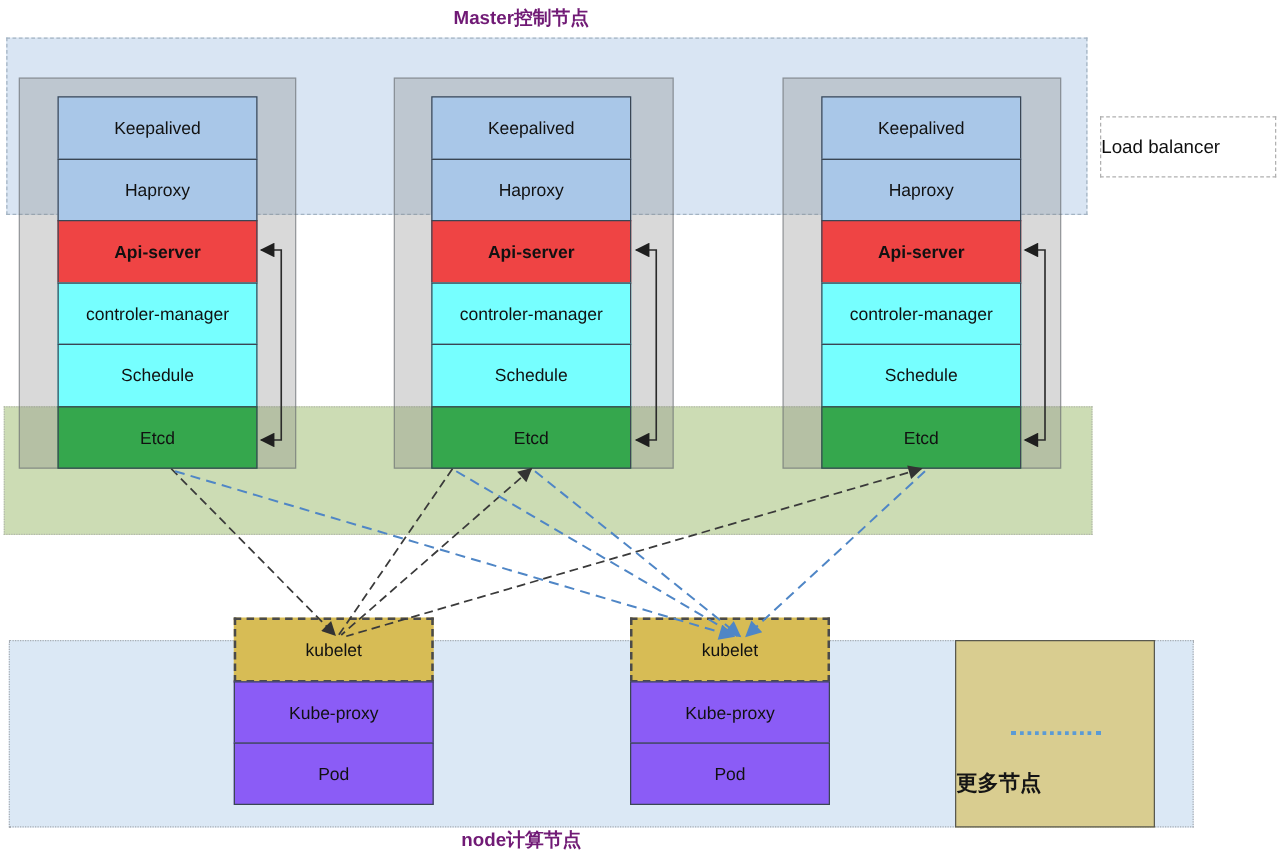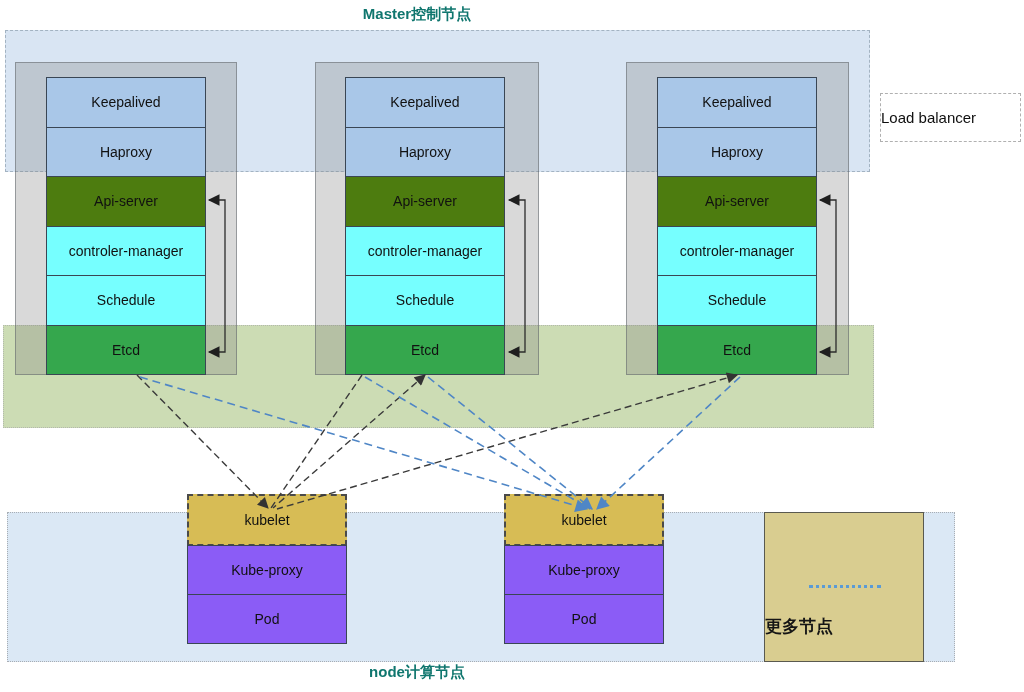--- a/index.html
+++ b/index.html
@@ -15,35 +15,35 @@
 
   .stack{position:absolute;display:flex;flex-direction:column;box-sizing:border-box;}
   .master-stack{top:77px;width:160px;height:298px;}
   .worker-stack{top:494px;width:160px;height:150px;}
   .stack .row{flex:1;display:flex;align-items:center;justify-content:center;
               box-sizing:border-box;border:1px solid #3a4654;margin-top:-1px;
               font-size:14px;color:#111;}
   .stack .row:first-child{margin-top:0;}
 
   .comp-keepalived,.comp-haproxy{background:#a9c7e8;color:#5d6b79;}
-  .comp-api{background:#4d7c0f;color:#06101c;}
+  .comp-api{background:#ef4444;color:#06101c;font-weight:bold;}
   .comp-cm,.comp-sched{background:#76ffff;color:#0c1012;}
   .comp-etcd{background:#35a74d;color:#3b5242;}
 
   .comp-kubelet{background:#d7bc55;color:#4d565e;border:2px dashed #4a4a4a !important;}
   .comp-kproxy,.comp-pod{background:#8b5cf6;color:#4d565e;border:1px solid #3f3f3f;}
 
   .more-nodes{position:absolute;left:764px;top:512px;width:160px;height:150px;
               background:#d9cd90;border:1px solid #59594f;box-sizing:border-box;}
   .more-dots{position:absolute;left:44px;top:72px;width:72px;height:0;
              border-top:3px dotted #5b9bd5;}
   .more-label{position:absolute;left:0;top:102px;width:100%;
               font-size:17px;font-weight:600;color:#151515;}
 
-  .title{position:absolute;text-align:center;font-size:15px;color:#0f766e;font-weight:600;}
+  .title{position:absolute;text-align:center;font-size:15px;color:#701a75;font-weight:600;}
   .title-master{left:337px;top:5px;width:160px;}
   .title-node{left:337px;top:663px;width:160px;font-weight:700;}
 
   .side-label{position:absolute;left:880px;width:141px;background:#fff;
               border:1.5px dashed #b0b0b0;box-sizing:border-box;display:flex;
               flex-direction:column;align-items:flex-start;justify-content:center;
               font-size:15px;color:#0f0f0f;line-height:1.3;}
   .lb-label{top:93px;height:49px;}
   .etcd-label{top:377px;height:51px;}
 

